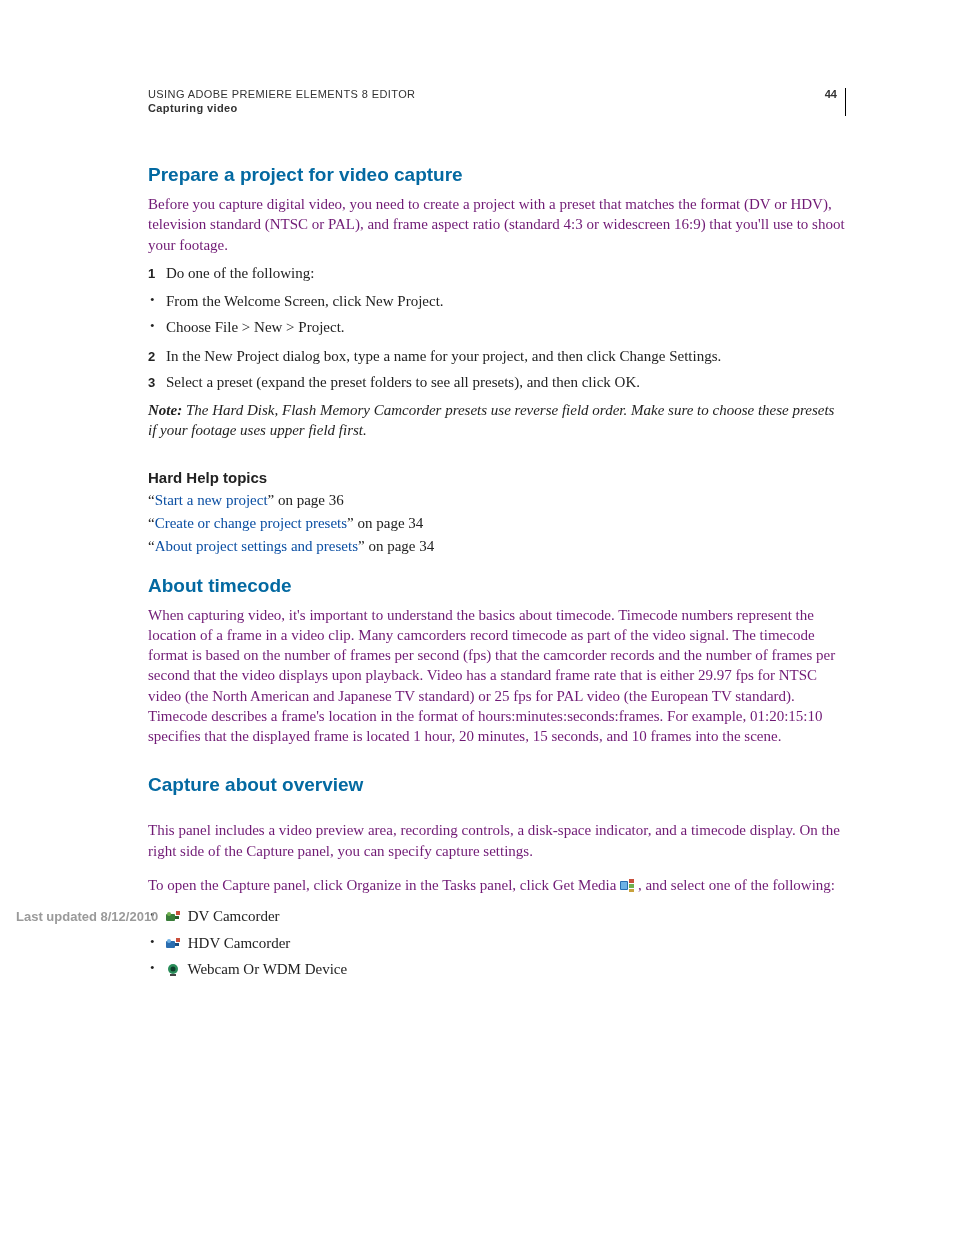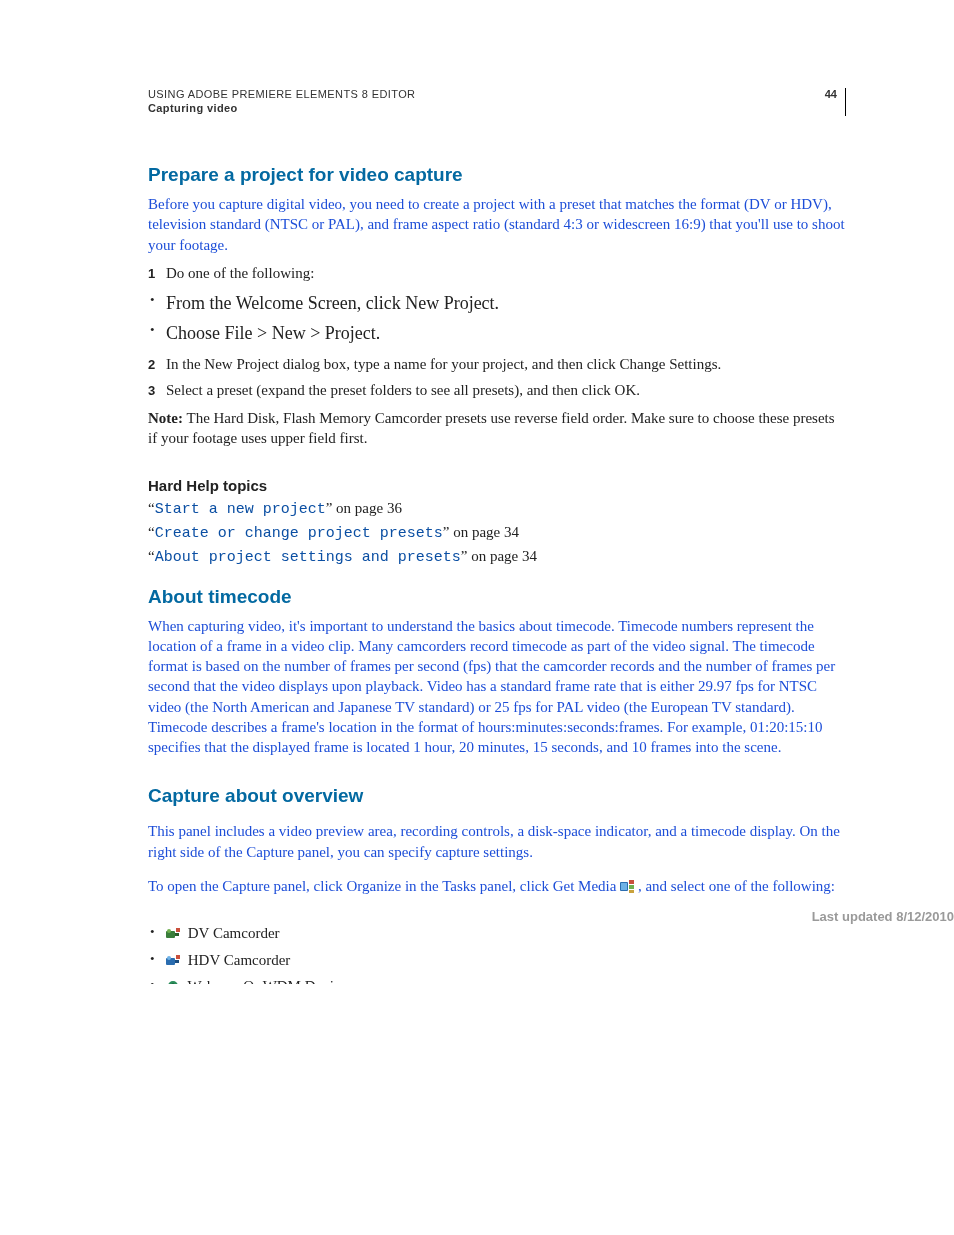--- a/index.html
+++ b/index.html
@@ -53,37 +53,37 @@
     font-family: "Myriad Pro", "Segoe UI", Arial, sans-serif;
     font-weight: 700;
     font-size: 30px;
     margin: 54px 0 10px 0;
     color: #222;
   }
   p.body {
     font-size: 15px;
     line-height: 1.35;
     margin: 6px 0;
-    color: #1d4ed8;
+    color: #701a75;
   }
   p.note {
     font-size: 15px;
     line-height: 1.35;
     margin: 2px 0;
+    font-style: italic;
   }
   p.note .note-label { font-weight: 700; }
   .more-help {
     font-family: "Myriad Pro", "Segoe UI", Arial, sans-serif;
     font-weight: 700;
     font-size: 15px;
     margin: 28px 0 6px 0;
   }
   .link {
     color: #0b4fa3;
-    font-family: Liberation Mono, monospace;
   }
   ol.steps {
     list-style: none;
     padding: 0;
     margin: 8px 0;
   }
   ol.steps > li {
     font-size: 15px;
     line-height: 1.35;
     margin: 6px 0;
@@ -97,38 +97,38 @@
     font-weight: 700;
     font-size: 13px;
     top: 2px;
   }
   ul.sub {
     list-style: none;
     padding: 0;
     margin: 0;
   }
   ul.sub > li {
-    font-size: 18px;
+    font-size: 15px;
     line-height: 1.35;
     margin: 6px 0;
     position: relative;
     padding-left: 18px;
     font-family: Liberation Serif, serif;
   }
   ul.sub > li::before {
     content: "•";
     position: absolute;
     left: 2px;
     top: 0;
     font-size: 13px;
   }
   ul.devices {
     list-style: none;
     padding: 0;
-    margin: 26px 0;
+    margin: 10px 0;
   }
   ul.devices > li {
     font-size: 15px;
     line-height: 1.5;
     margin: 4px 0;
     position: relative;
     padding-left: 18px;
   }
   ul.devices > li::before {
     content: "•";
@@ -136,23 +136,23 @@
     left: 2px;
     top: 0;
     font-size: 13px;
   }
   .help-line {
     font-size: 15px;
     margin: 6px 0;
   }
   .footer {
     position: absolute;
-    left: 0; right: 0;
+    left: 16px; right: 0;
     bottom: 60px;
-    text-align: right;
+    text-align: left;
     font-family: "Myriad Pro", "Segoe UI", Arial, sans-serif;
     font-weight: 700;
     font-size: 13px;
     color: #9a9a9a;
   }
   .inline-icon {
     display: inline-block;
     vertical-align: -2px;
     width: 14px;
     height: 13px;
@@ -208,21 +208,21 @@
   </div>
   <div class="help-line">
     <span>“</span><span class="link">About project settings and presets</span><span>” on page 34</span>
   </div>
 
   <h2 class="section" style="margin-top:20px">About timecode</h2>
   <p class="body">When capturing video, it's important to understand the basics about timecode. Timecode numbers represent the location of a frame in a video clip. Many camcorders record timecode as part of the video signal. The timecode format is based on the number of frames per second (fps) that the camcorder records and the number of frames per second that the video displays upon playback. Video has a standard frame rate that is either 29.97 fps for NTSC video (the North American and Japanese TV standard) or 25 fps for PAL video (the European TV standard). Timecode describes a frame's location in the format of hours:minutes:seconds:frames. For example, 01:20:15:10 specifies that the displayed frame is located 1 hour, 20 minutes, 15 seconds, and 10 frames into the scene.</p>
 
 
   <h2 class="section" style="margin-top:28px">Capture about overview</h2>
-  <p class="body" style="margin-top:14px">This panel includes a video preview area, recording controls, a disk-space indicator, and a timecode display. On the right side of the Capture panel, you can specify capture settings.</p>
+  <p class="body" style="margin-top:24px">This panel includes a video preview area, recording controls, a disk-space indicator, and a timecode display. On the right side of the Capture panel, you can specify capture settings.</p>
   <p class="body" style="margin-top:14px">
     <span>To open the Capture panel, click Organize in the Tasks panel, click Get Media </span>
     <svg class="inline-icon" viewBox="0 0 14 13">
       <rect x="0" y="2" width="8" height="9" rx="1" fill="#2a6db0"></rect>
       <rect x="1" y="3" width="6" height="7" fill="#6fb2e6"></rect>
       <rect x="9" y="0" width="5" height="4" fill="#c94f3c"></rect>
       <rect x="9" y="5" width="5" height="4" fill="#6fb04f"></rect>
       <rect x="9" y="10" width="5" height="3" fill="#c9a23c"></rect>
     </svg>
     <span>, and select one of the following:</span>

